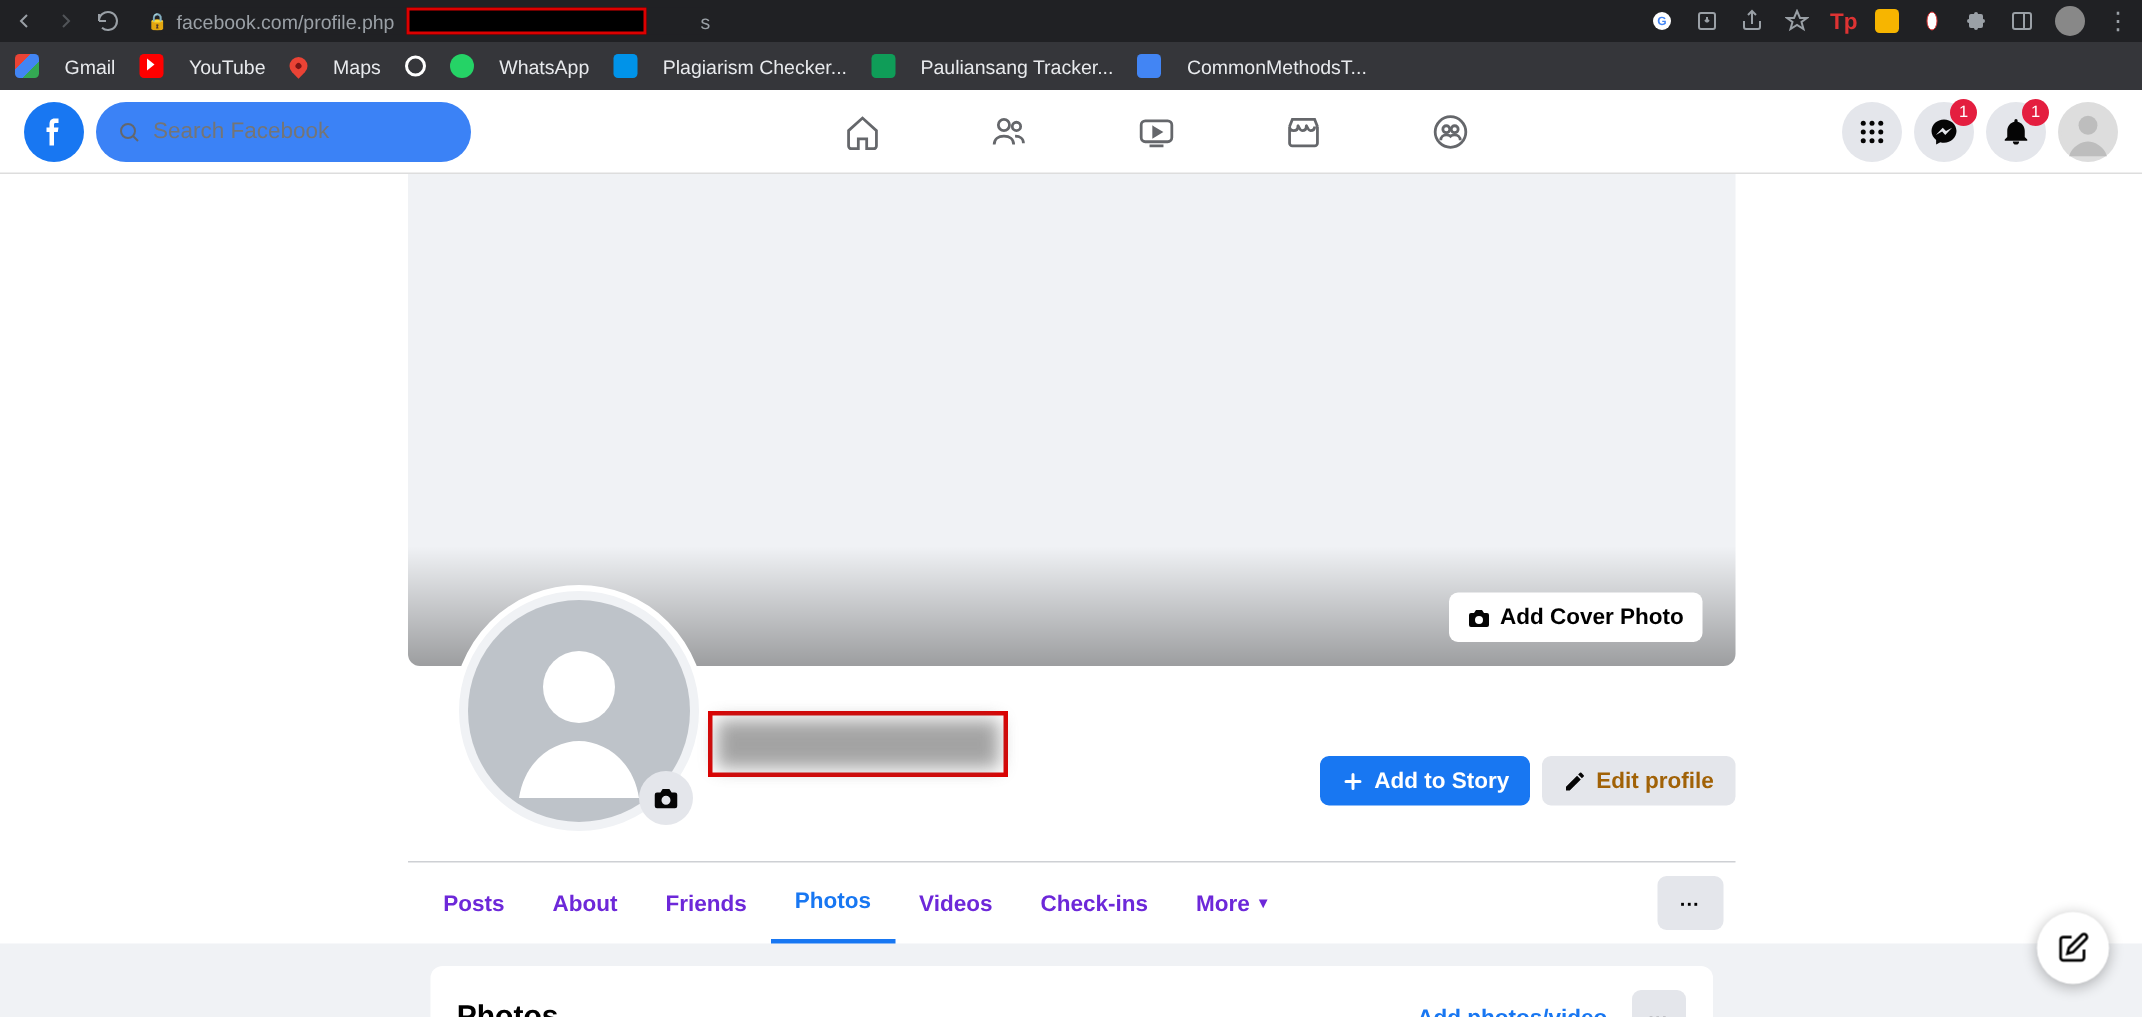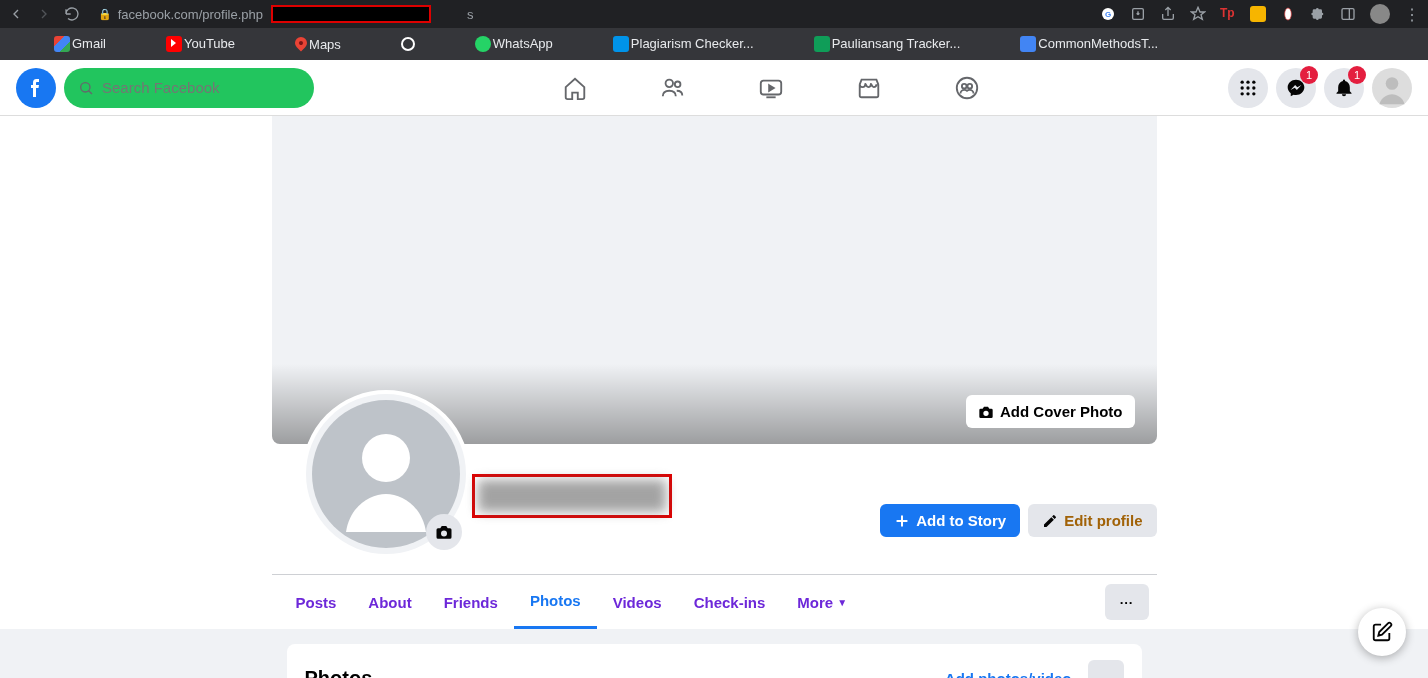--- a/index.html
+++ b/index.html
@@ -9,37 +9,37 @@
   .browser-bar { background:#202124; height:28px; display:flex; align-items:center; padding:0 8px; color:#9aa0a6; font-size:13px; gap:12px;}
   .nav-btn { width:16px; height:16px; display:flex; align-items:center; justify-content:center; cursor:pointer;}
   .url-box { background:#202124; flex:0 0 auto; display:flex; align-items:center; gap:6px; color:#9aa0a6; margin-left:6px;}
   .url-box .lock { font-size:11px; }
   .url-highlight { border:2px solid #d00; background:#000; width:160px; height:18px; margin-left:2px; display:inline-block;}
   .browser-right { margin-left:auto; display:flex; align-items:center; gap:14px; color:#9aa0a6;}
   .ico { width:16px; height:16px; display:inline-block; }
   .chrome-avatar { width:20px; height:20px; border-radius:50%; background:#888;}
 
   .bookmarks-bar { background:#35363a; height:32px; display:flex; align-items:center; padding:0 10px; gap:16px; color:#e8eaed; font-size:13px;}
-  .bm-item { display:flex; align-items:flex-start; gap:2px; cursor:pointer;margin-left:44px;}
+  .bm-item { display:flex; align-items:center; gap:17px; cursor:pointer;}
   .bm-ico { width:16px; height:16px; border-radius:3px; display:inline-block;}
   .gm-ico{background:linear-gradient(135deg,#ea4335 0 33%,#4285f4 33% 66%,#34a853 66%);}
   .yt-ico{background:#f00;border-radius:3px;position:relative}
   .yt-ico::after{content:"";position:absolute;left:5px;top:3px;border-left:5px solid #fff;border-top:4px solid transparent;border-bottom:4px solid transparent;}
   .mp-ico{width:12px;height:12px;background:#ea4335;border-radius:50% 50% 50% 0;transform:rotate(-45deg);position:relative}
   .mp-ico::after{content:"";position:absolute;width:4px;height:4px;background:#7b1515;border-radius:50%;left:4px;top:4px;}
   .gl-ico{width:14px;height:14px;border:2px solid #fff;border-radius:50%;}
   .wa-ico{width:16px;height:16px;background:#25d366;border-radius:50%}
   .st-ico{background:#0093e9;}
   .gs-ico{background:#0f9d58;}
   .gd-ico{background:#4285f4;}
 
   
   .fb-header { height:56px; background:#fff; border-bottom:1px solid #ddd; display:flex; align-items:center; padding:0 16px; box-shadow:0 1px 2px rgba(0,0,0,0.05);}
   .fb-logo { width:40px; height:40px; background:#1877f2; border-radius:50%; display:flex; align-items:center; justify-content:center; color:#fff; font-weight:bold; font-size:28px;}
-  .search-wrap { background:#22c55e; border-radius:50px; height:40px; width:250px; display:flex; align-items:center; padding:0 14px; margin-left:8px; color:#65676b;}
+  .search-wrap { background:#3b82f6; border-radius:50px; height:40px; width:250px; display:flex; align-items:center; padding:0 14px; margin-left:8px; color:#65676b;}
   .search-wrap input { border:none; background:transparent; outline:none; font-size:15px; margin-left:8px; flex:1; color:#1c1e21;}
   .fb-center { flex:1; display:flex; justify-content:center; gap:70px; color:#65676b;}
   .fb-center .nav-ic { width:28px; height:28px; cursor:pointer; display:flex; align-items:center; justify-content:center;}
   .fb-center svg{width:26px;height:26px;}
   .fb-right { display:flex; align-items:center; gap:8px;}
   .hd-btn { width:40px;height:40px;border-radius:50%;background:#e4e6eb; display:flex;align-items:center;justify-content:center;position:relative;cursor:pointer;}
   .hd-btn svg{width:20px;height:20px;}
   .badge { position:absolute; top:-2px; right:-2px; background:#e41e3f; color:#fff; font-size:11px; border-radius:50%; width:18px;height:18px; display:flex;align-items:center;justify-content:center;}
   .hd-avatar{width:40px;height:40px;border-radius:50%;background:#ddd;display:flex;align-items:center;justify-content:center;}
   .hd-avatar svg{width:36px;height:36px;}
@@ -111,21 +111,21 @@
     <span class="ico"><svg viewBox="0 0 24 24" fill="none" stroke="#9aa0a6" stroke-width="2">
           <rect x="4" y="4" width="16" height="16" rx="2"></rect>
           <path d="M12 8v5m0 0l-2-2m2 2l2-2"></path>
         </svg></span>
     <span class="ico"><svg viewBox="0 0 24 24" fill="none" stroke="#9aa0a6" stroke-width="2">
           <path d="M4 12v6a2 2 0 002 2h12a2 2 0 002-2v-6M16 6l-4-4-4 4M12 2v13"></path>
         </svg></span>
     <span class="ico"><svg viewBox="0 0 24 24" fill="none" stroke="#9aa0a6" stroke-width="2">
           <path d="M12 2l3 7h7l-5.5 4 2 7L12 16l-6.5 4 2-7L2 9h7z"></path>
         </svg></span>
-    <span class="ico" style="color:#d33;font-size:12px;font-weight:bold">Tp</span>
+    <span class="ico" style="color:#d33;font-size:15px;font-weight:bold">Tp</span>
     <span class="ico" style="background:#f7b500;border-radius:3px"></span>
     <span class="ico"><svg viewBox="0 0 24 24">
           <ellipse cx="12" cy="12" rx="5" ry="9" fill="#fff" stroke="#d33"></ellipse>
         </svg></span>
     <span class="ico"><svg viewBox="0 0 24 24" fill="#9aa0a6">
           <path d="M20 12a2 2 0 00-2-2V7a2 2 0 00-2-2h-3a2 2 0 10-4 0H6a2 2 0 00-2 2v3a2 2 0 100 4v3a2 2 0 002 2h3a2 2 0 104 0h3a2 2 0 002-2v-3a2 2 0 002-2z"></path>
         </svg></span>
     <span class="ico"><svg viewBox="0 0 24 24" fill="none" stroke="#9aa0a6" stroke-width="2">
           <rect x="3" y="4" width="18" height="16" rx="2"></rect>
           <line x1="14" y1="4" x2="14" y2="20"></line>

